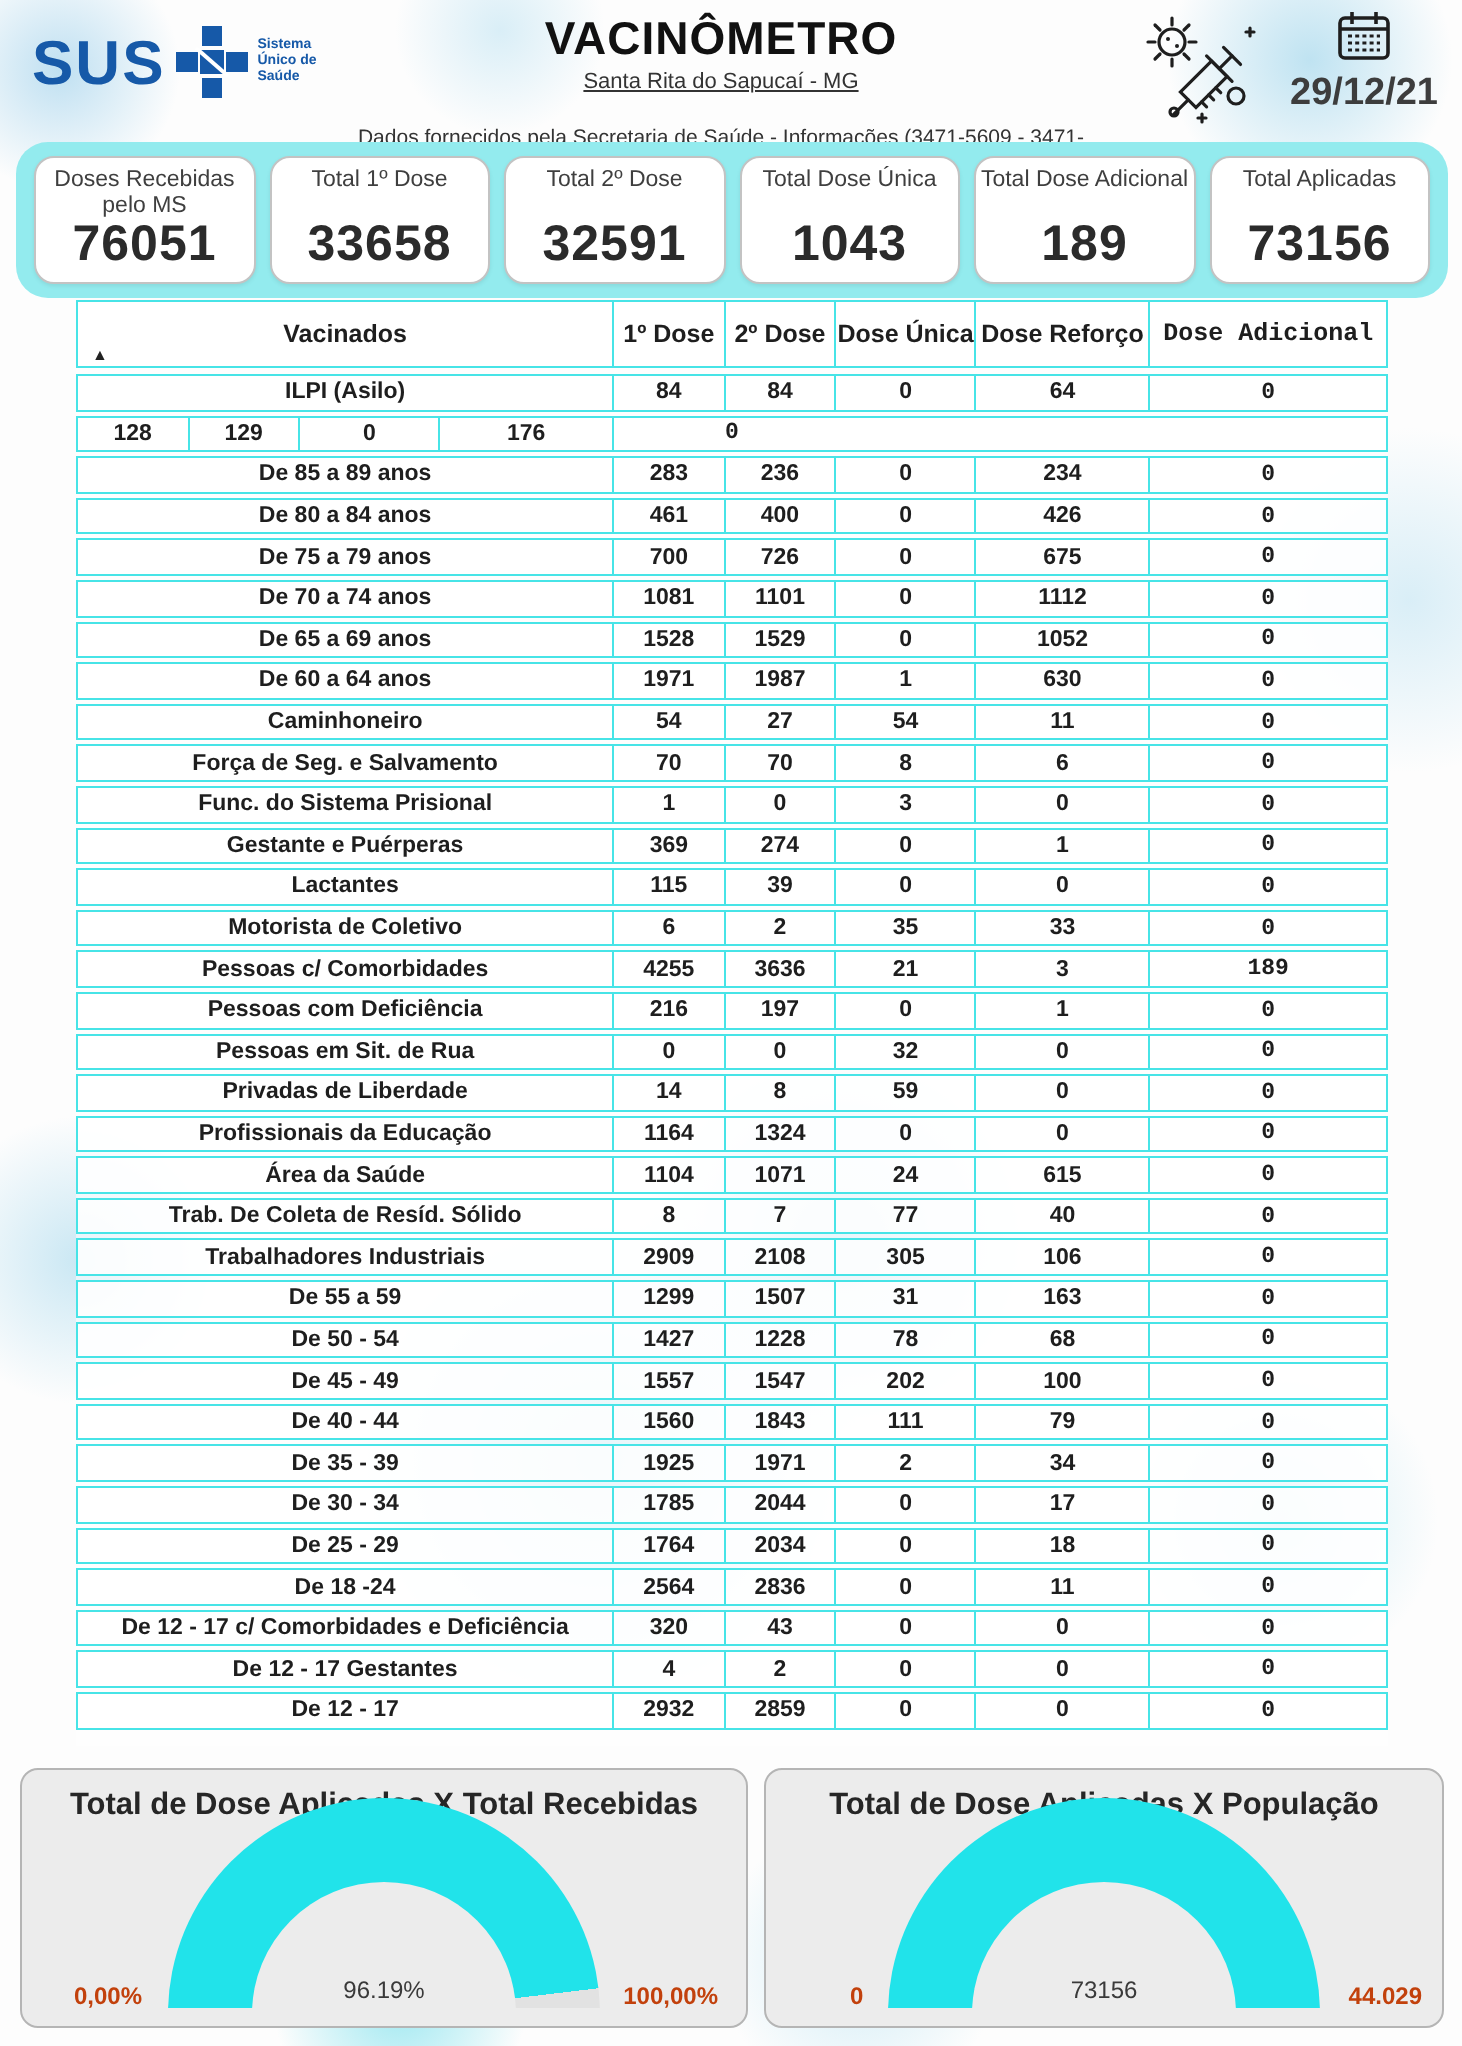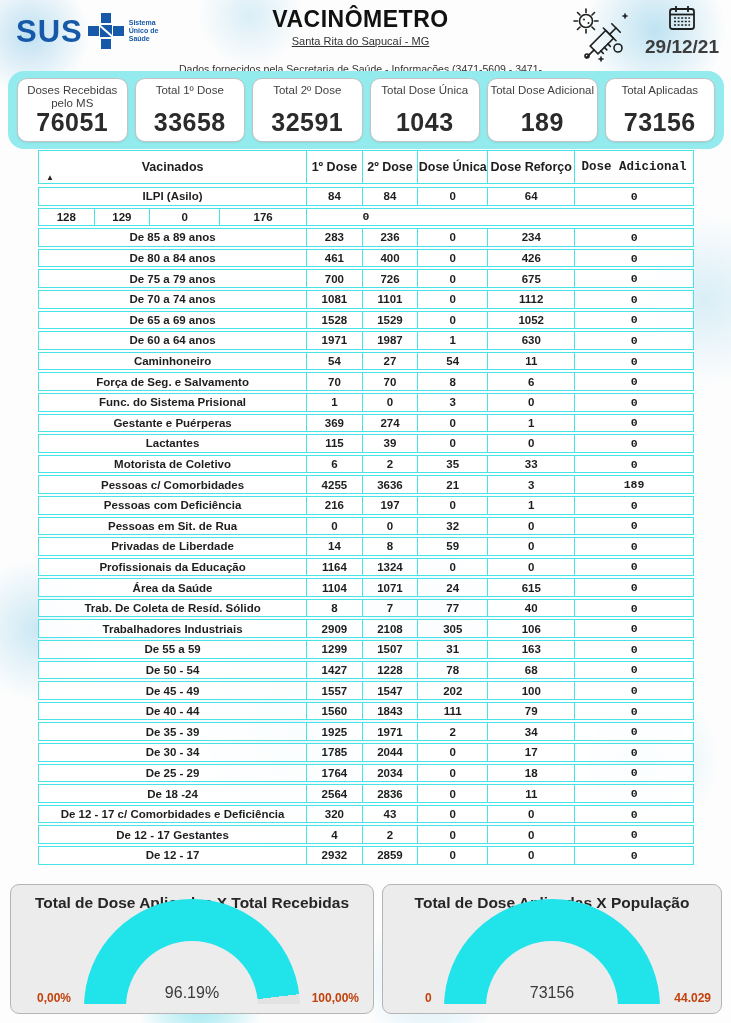--- a/index.html
+++ b/index.html
@@ -83,21 +83,21 @@
   .gauge-panel{
     position:absolute;top:884px;height:130px;background:#ececec;
     border:1.5px solid #b5b5b5;border-radius:9px;
   }
   .gp-left{left:10px;width:364px;}
   .gp-right{left:382px;width:340px;}
   .gauge-title{text-align:center;padding-top:9px;font-size:15.5px;font-weight:bold;color:#262626;}
   .gauge{position:absolute;left:50%;transform:translateX(-50%);bottom:9px;width:216px;height:105px;overflow:hidden;}
   .gauge-arc{position:absolute;top:0;left:0;width:216px;height:216px;border-radius:50%;}
   .gauge-hole{position:absolute;top:42px;left:42px;width:132px;height:132px;border-radius:50%;background:#ececec;}
-  .gauge-value{position:absolute;left:0;bottom:2px;width:100%;text-align:center;font-size:16px;color:#3a3a3a;}
+  .gauge-value{position:absolute;left:0;bottom:2px;width:100%;text-align:center;font-size:12px;color:#3a3a3a;}
   .gmin,.gmax{position:absolute;bottom:8px;font-size:12px;font-weight:bold;color:#c2410c;}
   .gmin{left:26px;} .gmax{right:14px;}
   .gp-right .gmin{left:42px;} .gp-right .gmax{right:10px;}
 
   svg{display:block;}
 </style>
 </head>
 <body>
 
 <div class="page">

